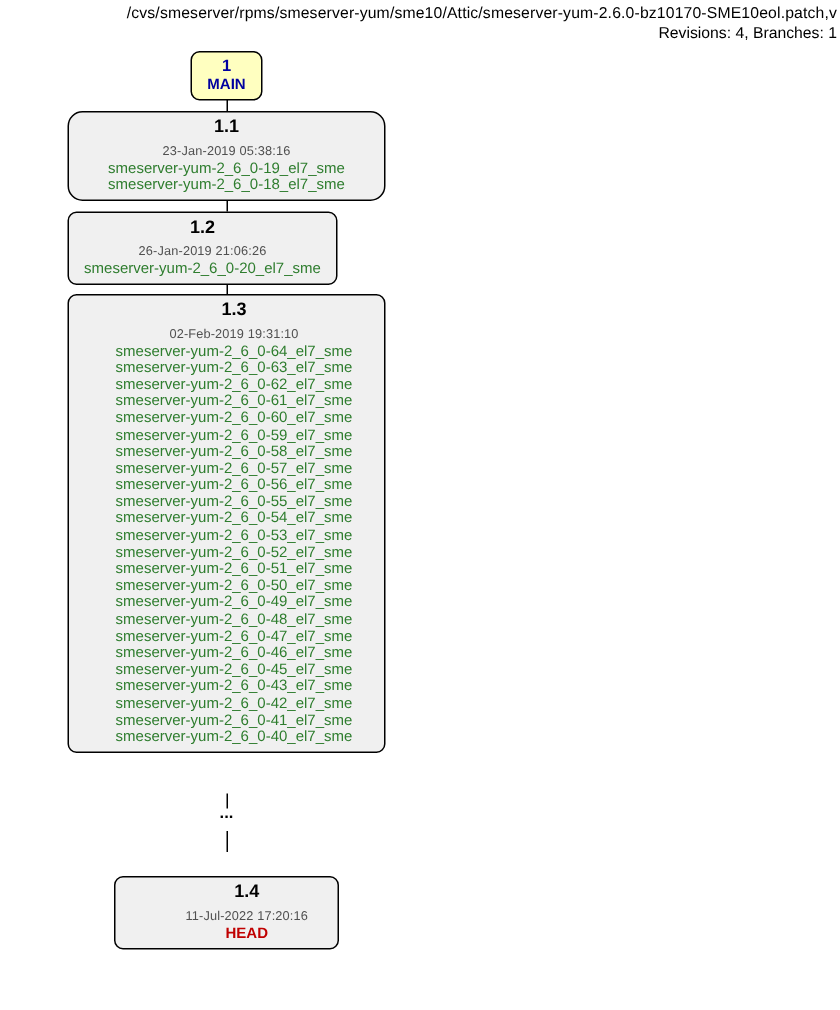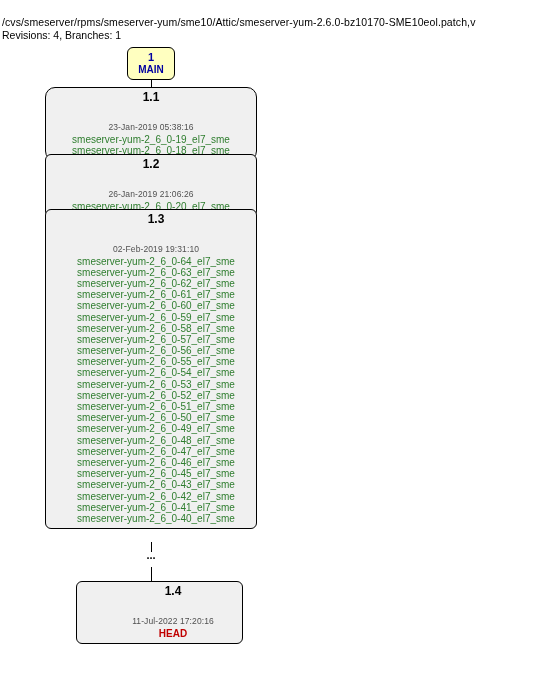--- a/index.html
+++ b/index.html
@@ -5,21 +5,22 @@
   body {
     margin: 0;
     padding: 0;
     background: #ffffff;
     font-family: Helvetica, Arial, sans-serif;
     font-size: 10px;
     color: #000000;
     width: 560px;
   }
   .header {
-    padding: 16px 2px 1px 2px;
+    padding: 3px 2px 1px 2px;
+    text-align: right;
   }
   .path {
     font-size: 10.5px;
     letter-spacing: 0.1px;
   }
   .meta {
     font-size: 10.5px;
     margin-top: 1px;
   }
   .graph {
@@ -38,21 +39,21 @@
     line-height: 1.15;
   }
   .node .rev {
     font-weight: bold;
     font-size: 12px;
     color: #000000;
   }
   .node .date {
     font-size: 8.5px;
     color: #505050;
-    margin-top: 18px;
+    margin-top: 4px;
     letter-spacing: 0.1px;
   }
   .node .tags {
     font-size: 10px;
     line-height: 1.12;
     margin-top: 1px;
   }
   .node .tag-green { color: #2e7d2e; }
   .node .tag-red   { color: #c00000; font-weight: bold; }
   .main-node {
@@ -107,21 +108,21 @@
 
   <div class="node" style="left:45px; top:45px; width:212px;border-radius:10px;">
     <div class="rev">1.1</div>
     <div class="date">23-Jan-2019 05:38:16</div>
     <div class="tags">
       <div class="tag-line tag-green">smeserver-yum-2_6_0-19_el7_sme</div>
       <div class="tag-line tag-green">smeserver-yum-2_6_0-18_el7_sme</div>
     </div>
   </div>
 
-  <div class="node" style="left:45px; top:112px; width:212px;">
+  <div class="node" style="left:45px; top:112px; width:180px;">
     <div class="rev">1.2</div>
     <div class="date">26-Jan-2019 21:06:26</div>
     <div class="tags">
       <div class="tag-line tag-green">smeserver-yum-2_6_0-20_el7_sme</div>
     </div>
   </div>
 
   <div class="node" style="left:45px; top:167px; width:212px;padding-left:16px;">
     <div class="rev">1.3</div>
     <div class="date">02-Feb-2019 19:31:10</div>
@@ -148,21 +149,21 @@
       <div class="tag-line tag-green">smeserver-yum-2_6_0-45_el7_sme</div>
       <div class="tag-line tag-green">smeserver-yum-2_6_0-43_el7_sme</div>
       <div class="tag-line tag-green">smeserver-yum-2_6_0-42_el7_sme</div>
       <div class="tag-line tag-green">smeserver-yum-2_6_0-41_el7_sme</div>
       <div class="tag-line tag-green">smeserver-yum-2_6_0-40_el7_sme</div>
     </div>
   </div>
 
   <div class="ellipsis" style="left:141px; top:507px;">...</div>
 
-  <div class="node" style="left:76px; top:539px; width:167px;padding-left:33px;">
+  <div class="node" style="left:76px; top:555px; width:150px;padding-left:33px;">
     <div class="rev">1.4</div>
     <div class="date">11-Jul-2022 17:20:16</div>
     <div class="tags">
       <div class="tag-line tag-red">HEAD</div>
     </div>
   </div>
 
 </div>
 
 </body></html>

